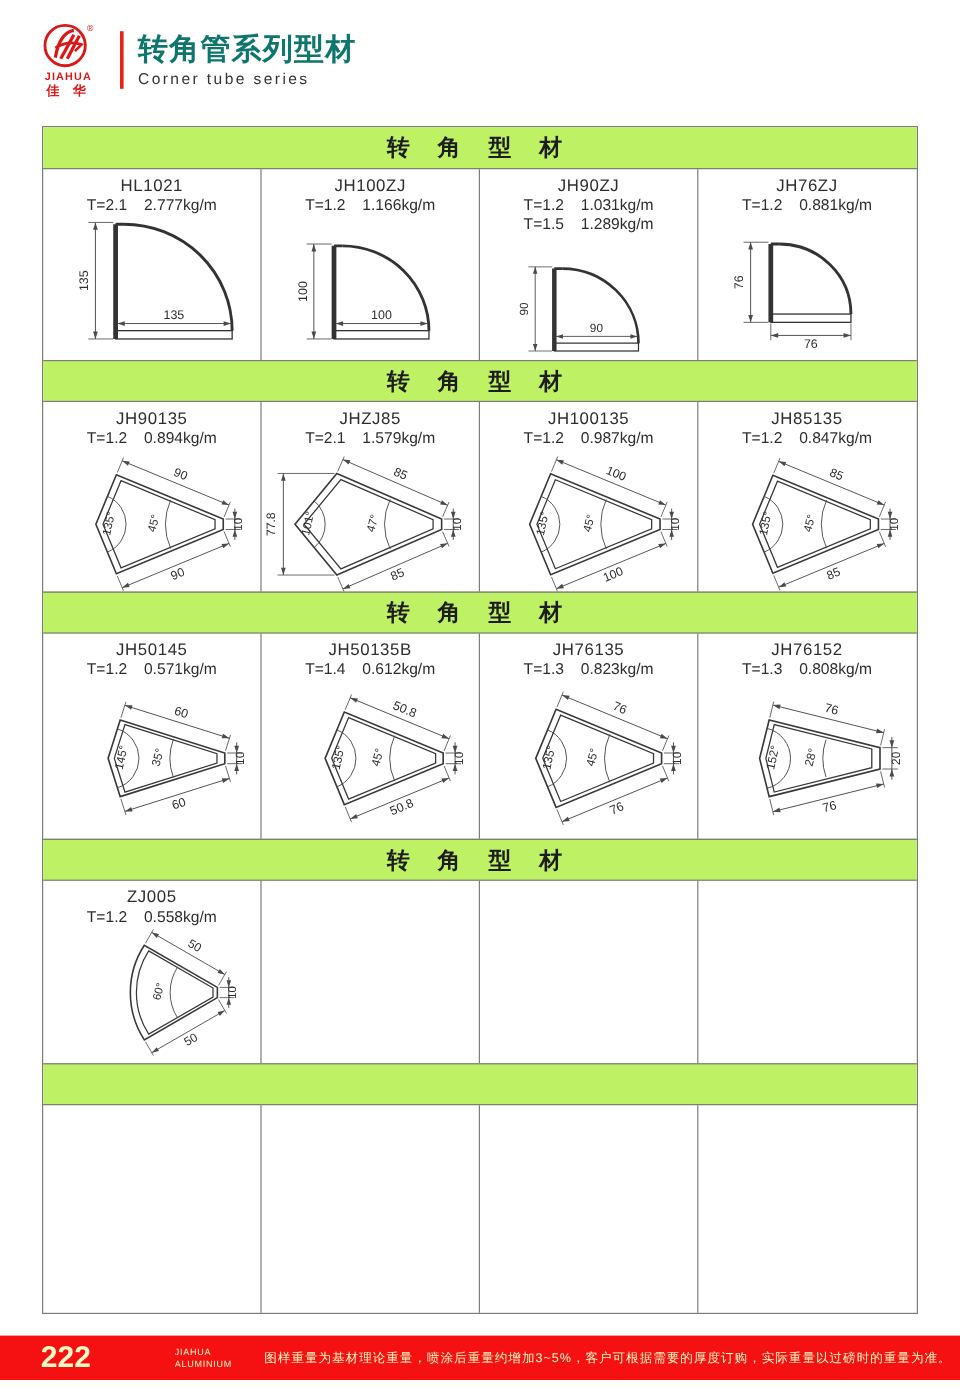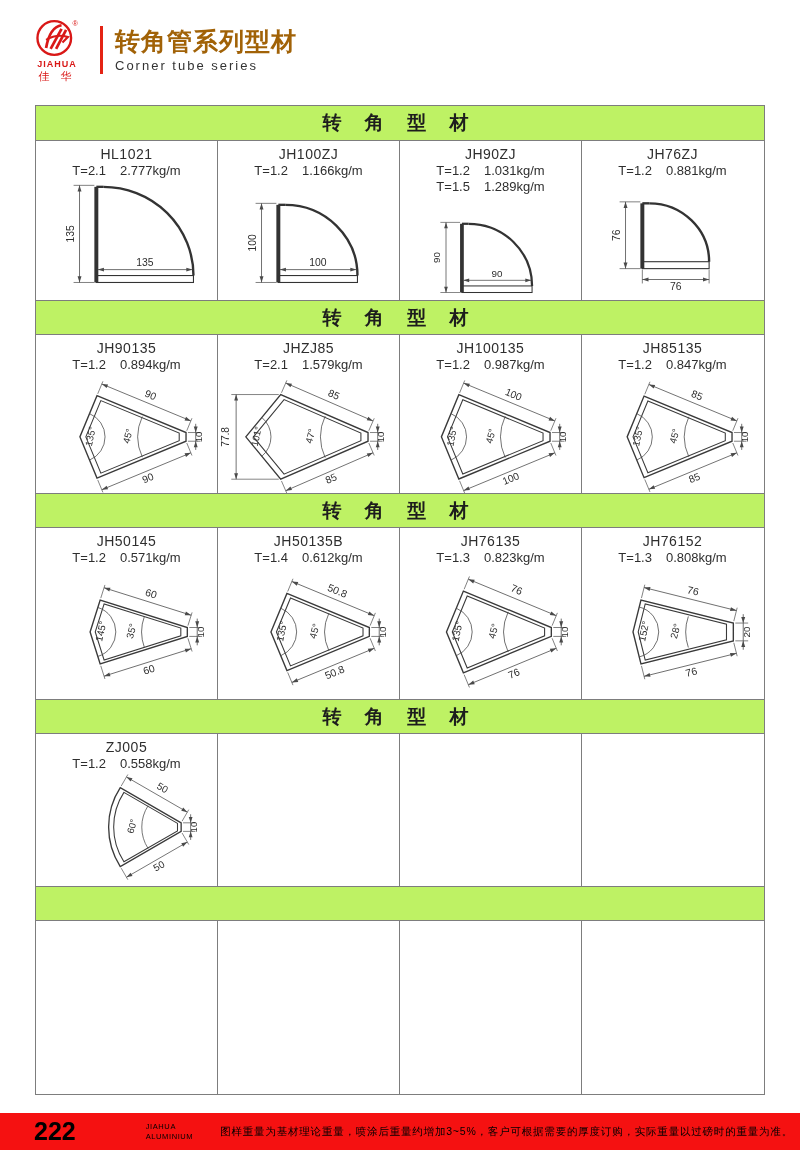--- a/index.html
+++ b/index.html
@@ -3,45 +3,45 @@
 <meta charset="utf-8">
 <style>
   html,body{margin:0;padding:0;background:#ffffff;}
   body{font-family:"Liberation Sans","DejaVu Sans",sans-serif;color:#222;}
   .page{position:relative;width:800px;height:1167px;background:#fff;overflow:hidden;margin:0 auto;}
 
   
   .hdr{position:absolute;left:28px;top:14px;right:28px;height:72px;display:flex;align-items:center;}
   .logo{width:58px;display:flex;flex-direction:column;align-items:center;line-height:1;}
   .logo .en{color:#d91817;font-weight:bold;font-size:9px;letter-spacing:1px;margin-top:2px;}
-  .logo .cn{color:#d91817;font-weight:normal;font-size:11px;letter-spacing:4px;margin-top:2px;}
+  .logo .cn{color:#d91817;font-weight:bold;font-size:11px;letter-spacing:4px;margin-top:2px;}
   .brand-cn{font-size:40px;font-weight:bold;color:#151515;letter-spacing:2px;margin-left:10px;line-height:1;}
   .brand-slogan{font-size:8.5px;color:#555;letter-spacing:2px;margin-top:5px;}
   .brand-col{display:flex;flex-direction:column;justify-content:center;}
   .hdr-divider{width:3px;height:48px;background:#e42314;margin:0 12px 0 14px;}
-  .series-cn{font-size:25px;font-weight:bold;color:#a16207;letter-spacing:1px;line-height:1.15;}
+  .series-cn{font-size:25px;font-weight:bold;color:#0f766e;letter-spacing:1px;line-height:1.15;}
   .series-en{font-size:13px;color:#333;letter-spacing:2px;margin-top:3px;}
 
   
   .tbl{position:absolute;left:35px;top:105px;width:730px;border:1px solid #7d7d7d;box-sizing:border-box;}
   .sec-hd{height:35px;background:#bef264;border-bottom:1px solid #7d7d7d;display:flex;align-items:center;justify-content:center;
           font-size:19px;font-weight:bold;color:#1d1d1d;letter-spacing:9px;box-sizing:border-box;}
   .sec-hd:not(:first-child){border-top:1px solid #7d7d7d;margin-top:-1px;}
   .row{display:flex;border-bottom:1px solid #7d7d7d;box-sizing:border-box;}
   .row:last-child{border-bottom:none;}
   .cell{width:182px;box-sizing:border-box;border-right:1px solid #7d7d7d;overflow:hidden;
         display:flex;flex-direction:column;align-items:center;padding-top:5px;}
   .cell:last-child{border-right:none;width:181px;text-align:center;}
   .model{font-size:14px;color:#2e2e2e;letter-spacing:0.5px;line-height:17px;}
   .spec{font-size:13px;color:#2e2e2e;line-height:16px;display:flex;}
   .spec .w{margin-left:14px;}
   .cell svg{display:block;}
 
   
-  .ftr{position:absolute;left:0;top:1113px;width:800px;height:37px;background:#f51111;display:flex;align-items:center;color:#000000;gap:27px;}
+  .ftr{position:absolute;left:0;top:1113px;width:800px;height:37px;background:#f51111;display:flex;align-items:center;color:#fef9c3;gap:27px;}
   .pageno{font-size:25px;font-weight:bold;margin-left:34px;line-height:1;}
   .ftr-div{width:1px;height:22px;background:#ffffff;margin:0 7px 0 9px;opacity:.9;}
   .ftr-brand{font-size:7.5px;letter-spacing:.6px;line-height:1.25;text-transform:uppercase;}
   .disclaimer{margin-left:auto;margin-right:30px;font-size:10.5px;letter-spacing:0.8px;white-space:nowrap;}
 </style>
 </head>
 <body>
 
 <div class="page">
 

